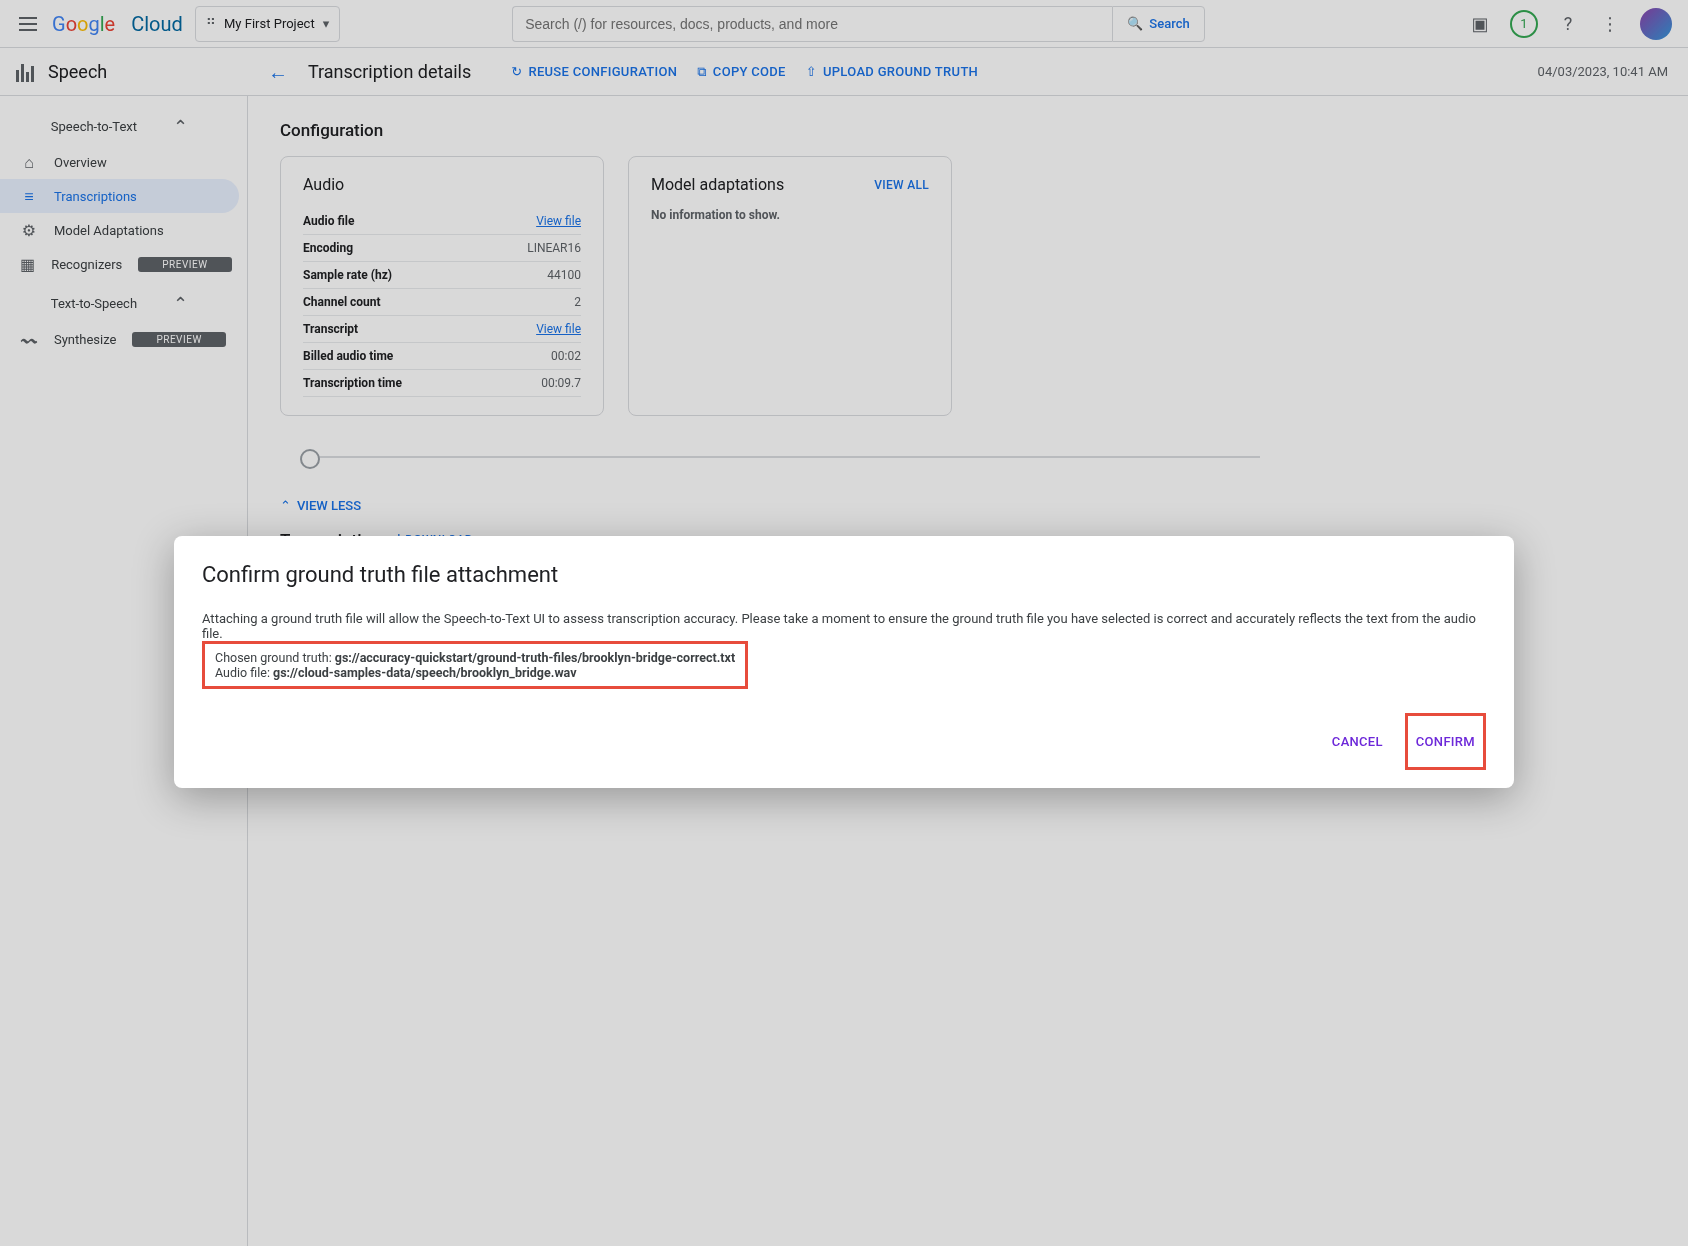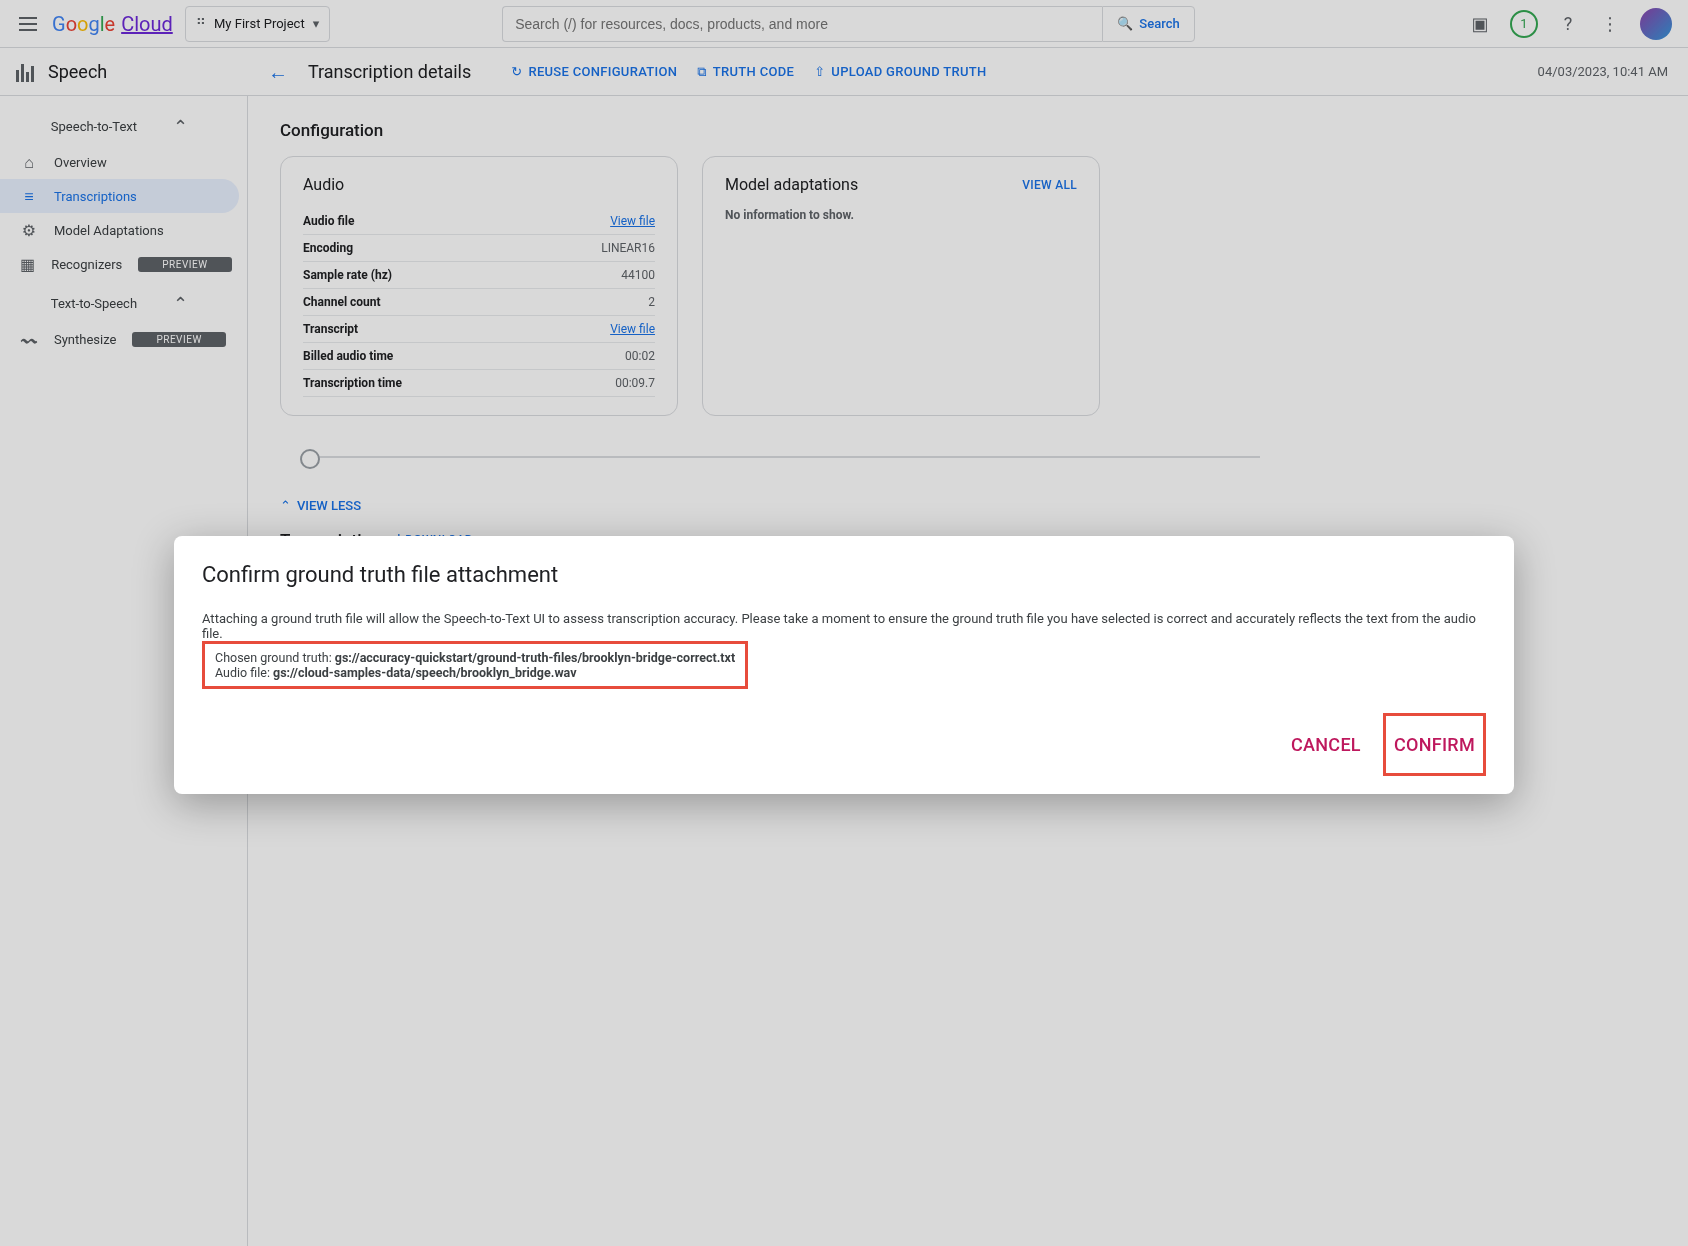--- a/index.html
+++ b/index.html
@@ -25,21 +25,21 @@
   display: flex;
   align-items: center;
   padding: 0 16px;
   border-bottom: 1px solid #dadce0;
   gap: 12px;
 }
 .hamburger { width: 24px; height: 24px; display: flex; flex-direction: column; justify-content: center; gap: 4px; cursor: pointer;}
 .hamburger span { height: 2px; background: #5f6368; width: 18px; margin: 0 auto;}
 .logo { display: flex; align-items: center; gap: 4px; font-size: 20px; }
 .logo .g1{color:#4285F4}.logo .g2{color:#EA4335}.logo .g3{color:#FBBC04}.logo .g4{color:#4285F4}.logo .g5{color:#34A853}.logo .g6{color:#EA4335}
-.logo .cloud { color: #6d28d9; margin-left: 2px; text-decoration: underline;}
+.logo .cloud { color: #0369a1; margin-left: 12px;}
 .project-chip {
   height: 36px; border: 1px solid #dadce0; border-radius: 4px;
   display: flex; align-items: center; padding: 0 10px; gap: 8px; cursor: pointer;
 }
 .project-chip .dots { font-size: 14px; color: #5f6368;}
 .project-chip .arrow { color: #5f6368;}
 .search-wrap { display: flex; margin-left: 160px; height: 36px; }
 .search-input {
   width: 600px; border: 1px solid #dadce0; border-right: none;
   border-radius: 4px 0 0 4px; padding: 0 12px; font-size: 14px; color: #5f6368;
@@ -75,21 +75,21 @@
 .nav-group-header { display:flex; align-items:center; justify-content:center; padding: 12px 16px 8px 8px; font-size:13px; color:#3c4043; cursor:pointer;gap:36px;}
 .nav-item { display:flex; align-items:center; gap:16px; padding: 8px 16px 8px 20px; font-size:13px; color:#3c4043; cursor:pointer;}
 .nav-item.active { background: #e8f0fe; color:#1a73e8; border-radius: 0 20px 20px 0; margin-right: 8px;}
 .nav-item .nav-icon { width:18px; height:18px; display:flex; align-items:center; justify-content:center; color:#5f6368; font-size:16px;}
 .nav-item.active .nav-icon { color:#1a73e8;}
 .preview-badge { background:#5f6368; color:#fff; font-size:10px; padding:2px 24px; border-radius:3px; letter-spacing:0.5px;}
 .chev { color:#5f6368; font-size:18px;}
 .content { flex:1; padding: 24px 32px; overflow-y:auto;}
 .section-h { font-size: 17px; font-weight: 500; margin-bottom: 16px;}
 .cards-row { display:flex; gap:24px; margin-bottom: 40px;}
-.card { border:1px solid #dadce0; border-radius:13px; width:398px; padding: 18px 22px; min-height: 260px;}
+.card { border:1px solid #dadce0; border-radius:8px; width:324px; padding: 18px 22px; min-height: 260px;}
 .card-title-row { display:flex; justify-content:space-between; align-items:center; margin-bottom:14px;}
 .card-title { font-size: 16px; font-weight:400;}
 .view-all { color:#1a73e8; font-size:12px; font-weight:500; cursor:pointer; letter-spacing:0.3px;}
 .kv-row { display:flex; justify-content:space-between; padding:6px 0; border-top:1px solid #e8eaed; font-size:12px;}
 .kv-row:first-of-type { border-top:none;}
 .kv-row:last-of-type { border-bottom:1px solid #e8eaed;}
 .kv-key { font-weight:700; color:#202124;}
 .kv-val { color:#5f6368; }
 .kv-link { color:#1a73e8; text-decoration:underline; cursor:pointer;}
 .slider-row { margin: 20px 0 40px 20px;}
@@ -111,21 +111,21 @@
   position: absolute; z-index: 20; background:#fff; border-radius:8px;
   width: 1340px; left: 174px; top: 536px;
   box-shadow: 0 10px 40px rgba(0,0,0,0.3);
   padding: 26px 28px 18px;
 }
 .modal-title { font-size: 22px; margin-bottom: 24px;}
 .modal-body { font-size: 13px; color:#3c4043; }
 .highlight-box { border: 3px solid #e74c3c; padding:6px 10px; display:inline-block; font-size:12.5px; color:#3c4043; margin-bottom: 24px;}
 .highlight-box strong { font-weight:700;}
 .modal-actions { display:flex; justify-content:flex-end; gap:10px; align-items:center;}
-.btn-text { color:#be185d; font-weight:500; font-size:18px; padding:8px 12px; cursor:pointer; letter-spacing:0.3px;}
+.btn-text { color:#6d28d9; font-weight:500; font-size:13px; padding:8px 12px; cursor:pointer; letter-spacing:0.3px;}
 .btn-confirm { border: 3px solid #e74c3c; padding:18px 8px;text-align:right;}
 .no-info { color:#5f6368; font-size:12px;font-weight:bold;}
 </style>
 </head>
 <body>
 
 <div class="topbar">
   <div class="hamburger">
       <span></span>
       <span></span>
@@ -171,21 +171,21 @@
   </div>
   <div class="sub-right">
     <div class="back-btn">←</div>
     <div class="page-title">Transcription details</div>
     <div class="action-btn">
       <span>↻</span>
       <span>REUSE CONFIGURATION</span>
     </div>
     <div class="action-btn">
       <span>⧉</span>
-      <span>TRUTH CODE</span>
+      <span>COPY CODE</span>
     </div>
     <div class="action-btn">
       <span>⇧</span>
       <span>UPLOAD GROUND TRUTH</span>
     </div>
     <div class="timestamp">04/03/2023, 10:41 AM</div>
   </div>
 </div>
 
 <div class="layout">

